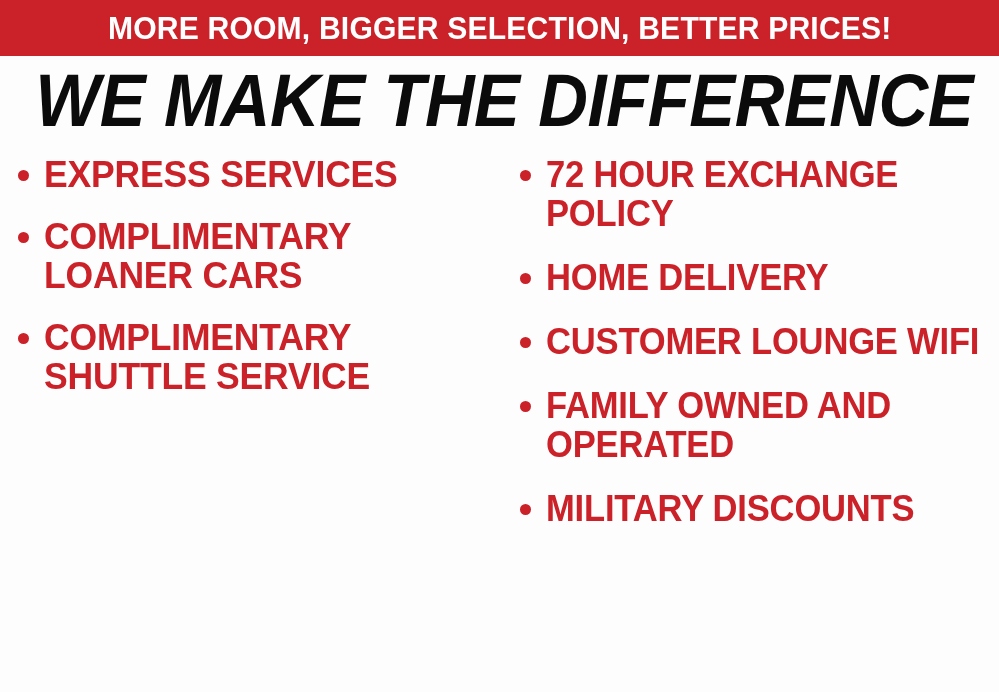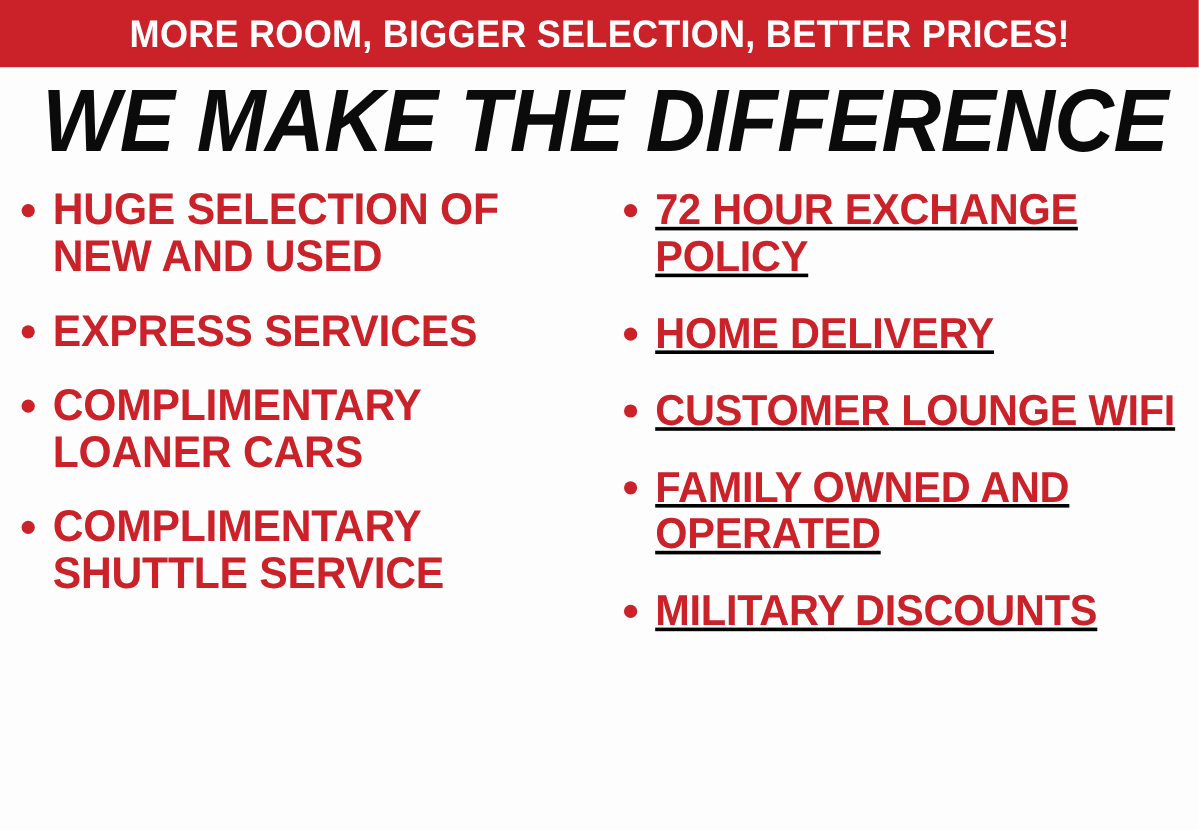--- a/index.html
+++ b/index.html
@@ -94,21 +94,20 @@
     padding-left: 20px;
   }
 
   .bullet-item {
     display: flex;
     align-items: flex-start;
     margin-bottom: 23px;
   }
   .column-right .bullet-item {
     margin-bottom: 25px;
-    text-decoration: underline;
   }
 
   .bullet-dot {
     flex: 0 0 auto;
     width: 11px;
     height: 11px;
     border-radius: 50%;
     background: #cb2128;
     margin-top: 15px;
     margin-right: 15px;
@@ -142,24 +141,20 @@
   </div>
 
   <div class="headline">
     <div class="headline-text">WE MAKE THE DIFFERENCE</div>
   </div>
 
   <div class="columns">
 
     <div class="column column-left">
 
-      <div class="bullet-item">
-        <span class="bullet-dot"></span>
-        <span class="bullet-label">HUGE SELECTION OF NEW AND USED</span>
-      </div>
 
       <div class="bullet-item">
         <span class="bullet-dot"></span>
         <span class="bullet-label">EXPRESS SERVICES</span>
       </div>
 
 
       <div class="bullet-item">
         <span class="bullet-dot"></span>
         <span class="bullet-label">COMPLIMENTARY LOANER CARS</span>

